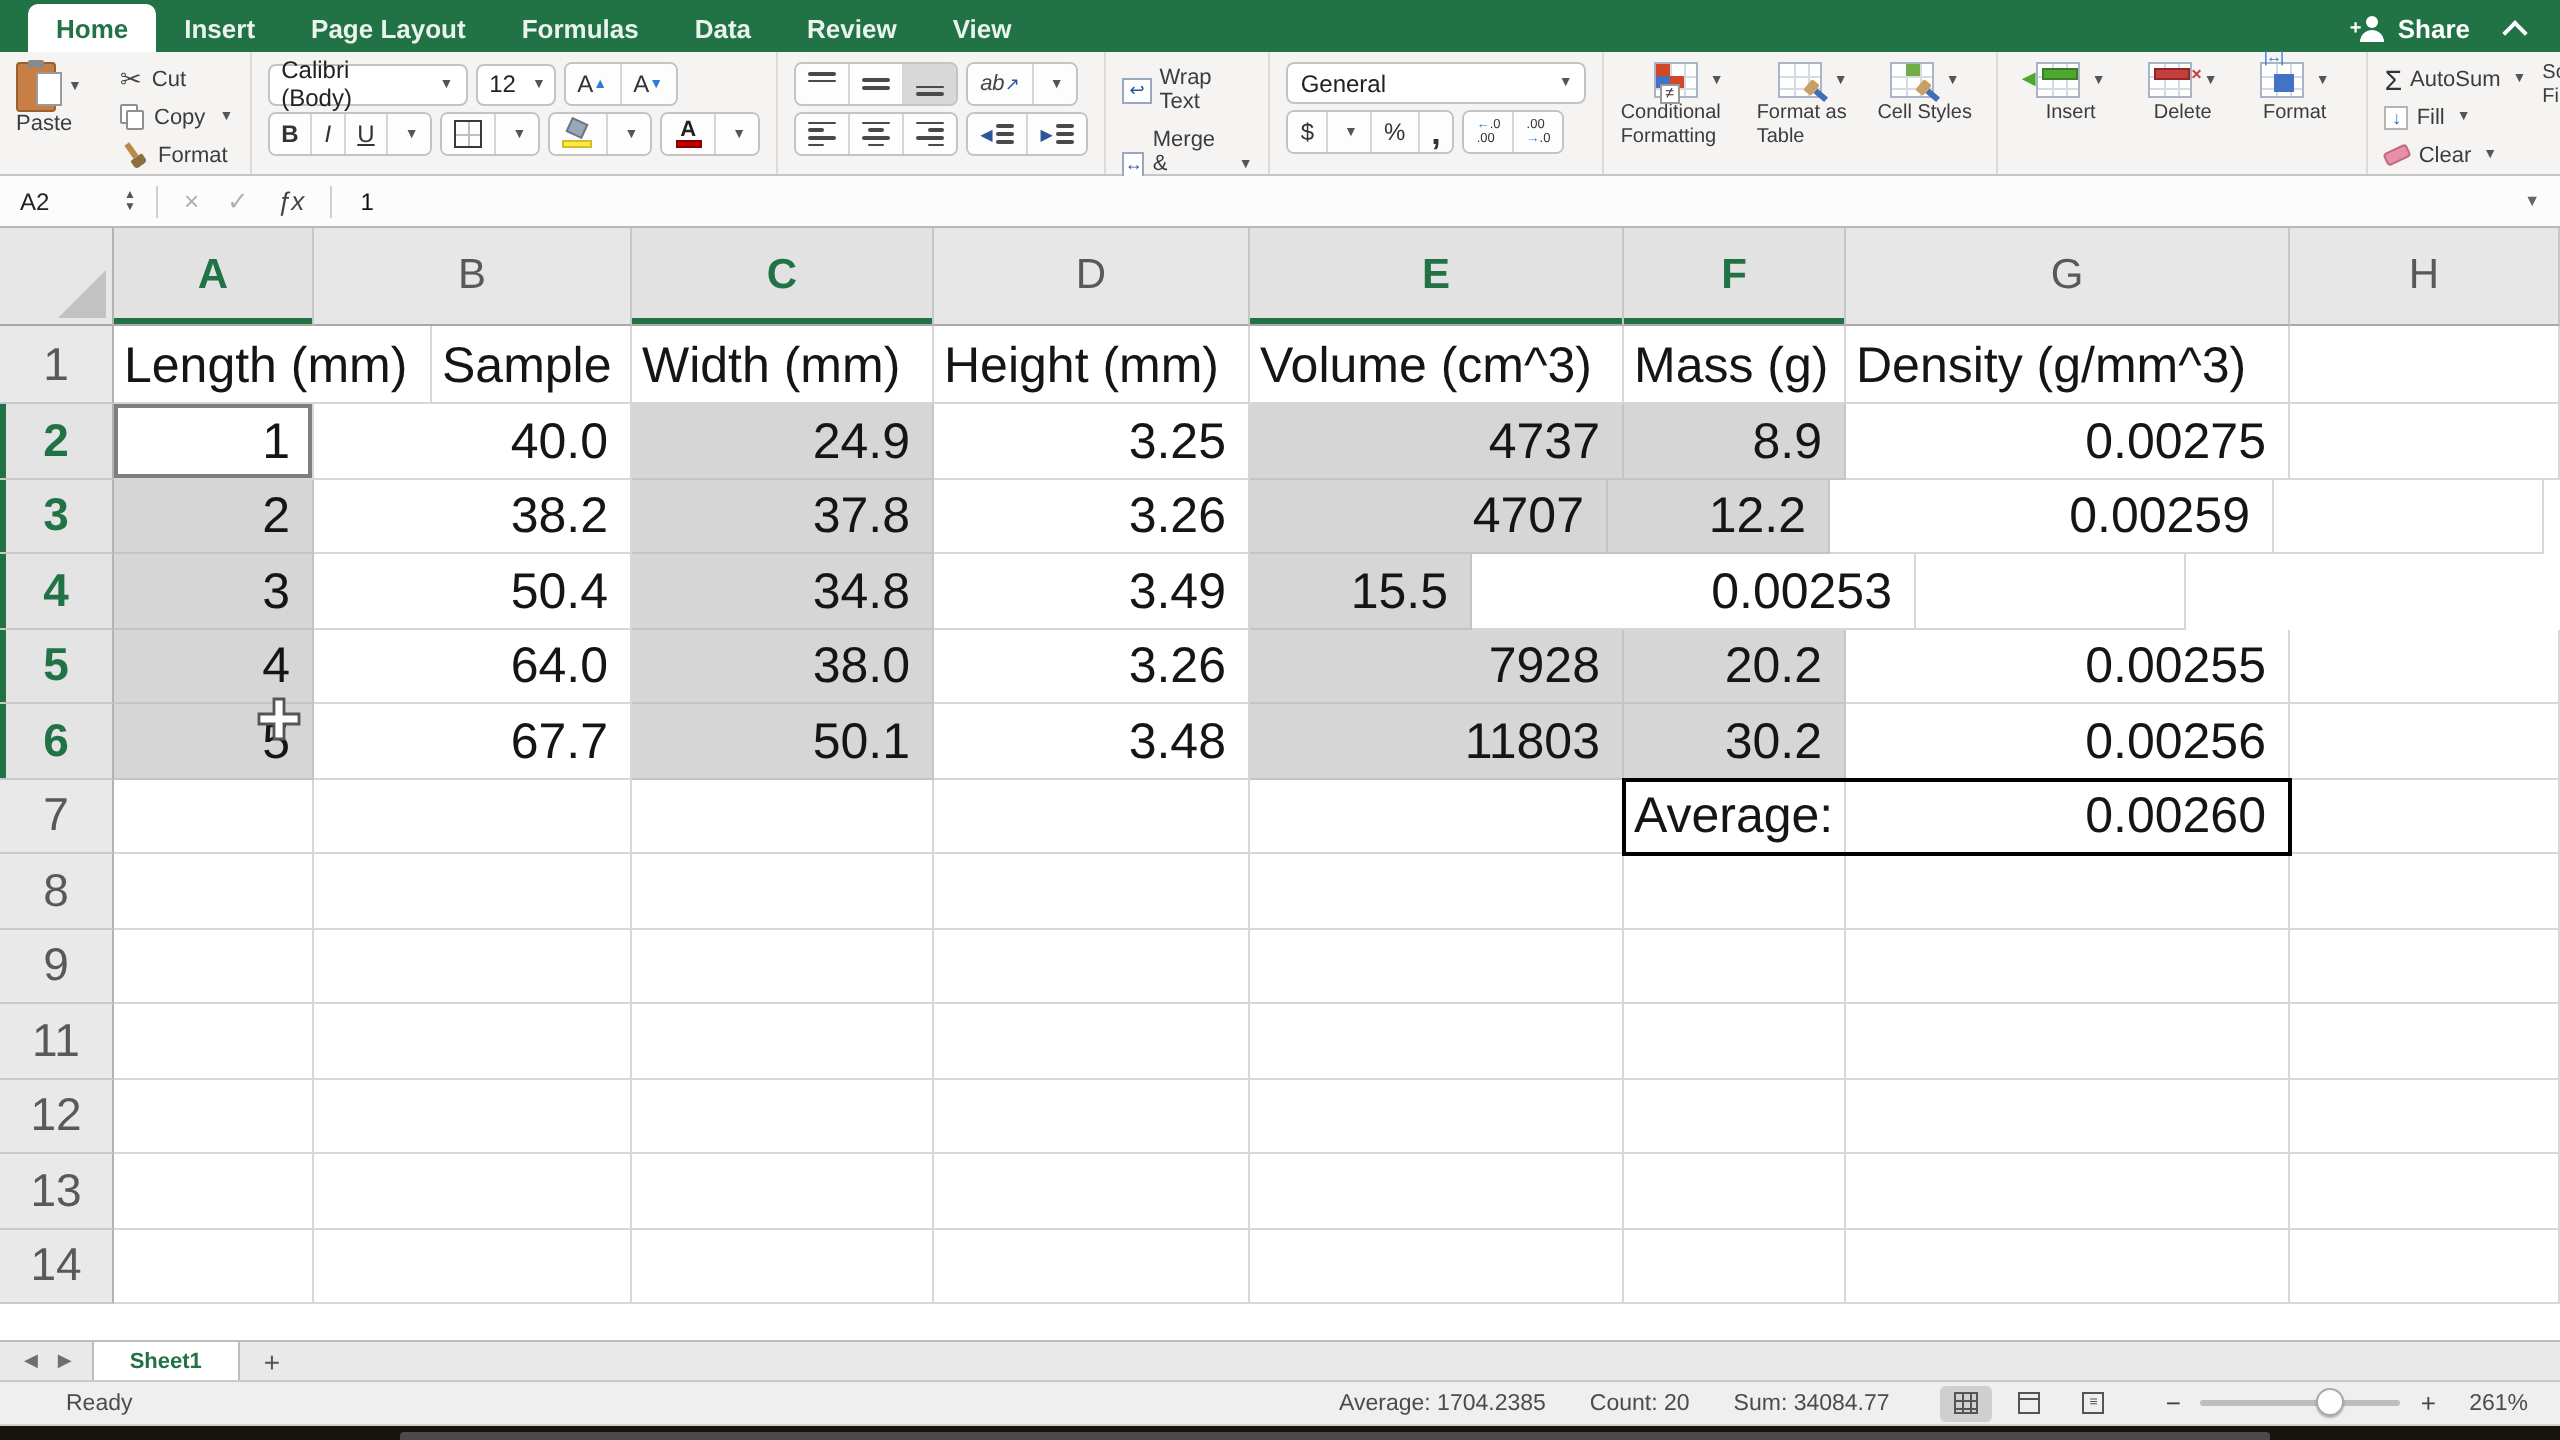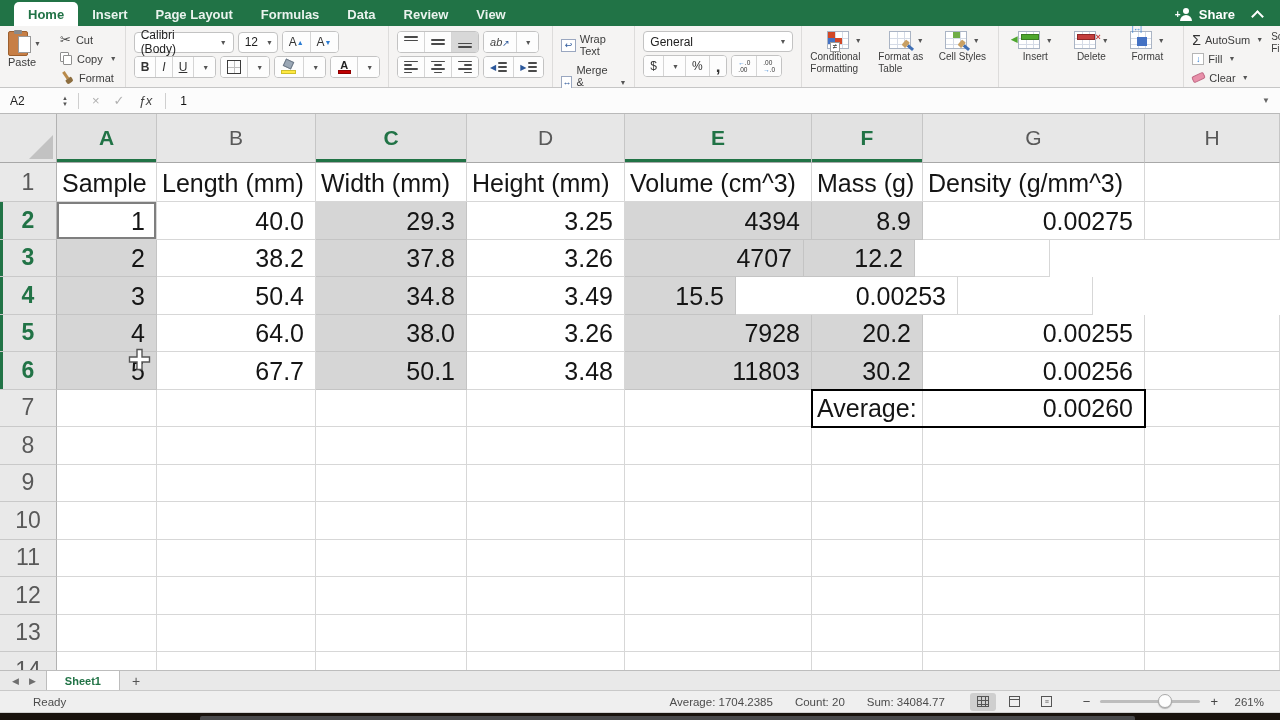--- a/index.html
+++ b/index.html
@@ -580,48 +580,49 @@
         <div class="colhdr" style="width: 159px; height: 49px;">B</div>
         <div class="colhdr sel" style="width: 151px; height: 49px;">C</div>
         <div class="colhdr" style="width: 158px; height: 49px;">D</div>
         <div class="colhdr sel" style="width: 187px; height: 49px;">E</div>
         <div class="colhdr sel" style="width: 111px; height: 49px;">F</div>
         <div class="colhdr" style="width: 222px; height: 49px;">G</div>
         <div class="colhdr" style="width: 135px; height: 49px;">H</div>
       </div>
       <div class="srow" style="height: 39px;">
         <div class="rowhdr" style="width: 57px;">1</div>
+        <div class="cell l" style="width: 159px;">Length (mm)</div>
         <div class="cell l" style="width: 100px;">Sample</div>
-        <div class="cell l" style="width: 159px;">Length (mm)</div>
         <div class="cell l" style="width: 151px;">Width (mm)</div>
         <div class="cell l" style="width: 158px;">Height (mm)</div>
         <div class="cell l" style="width: 187px;">Volume (cm^3)</div>
         <div class="cell l" style="width: 111px;">Mass (g)</div>
         <div class="cell l" style="width: 222px;">Density (g/mm^3)</div>
         <div class="cell r" style="width: 135px;"></div>
       </div>
       <div class="srow" style="height: 37.5px;">
         <div class="rowhdr sel" style="width: 57px;">2</div>
         <div class="cell r active" style="width: 100px;">1</div>
         <div class="cell r" style="width: 159px;">40.0</div>
-        <div class="cell r shaded" style="width: 151px;">29.3</div>
+        <div class="cell r shaded" style="width: 151px;">24.9</div>
         <div class="cell r" style="width: 158px;">3.25</div>
-        <div class="cell r shaded" style="width: 187px;">4394</div>
+        <div class="cell r shaded" style="width: 187px;">4737</div>
         <div class="cell r shaded" style="width: 111px;">8.9</div>
         <div class="cell r" style="width: 222px;">0.00275</div>
         <div class="cell r" style="width: 135px;"></div>
       </div>
       <div class="srow" style="height: 37.5px;">
         <div class="rowhdr sel" style="width: 57px;">3</div>
         <div class="cell r shaded" style="width: 100px;">2</div>
         <div class="cell r" style="width: 159px;">38.2</div>
         <div class="cell r shaded" style="width: 151px;">37.8</div>
         <div class="cell r" style="width: 158px;">3.26</div>
         <div class="cell r shaded" style="width: 179px;">4707</div>
         <div class="cell r shaded" style="width: 111px;">12.2</div>
+        <div class="cell r" style="width: 222px;">0.00259</div>
         <div class="cell r" style="width: 135px;"></div>
       </div>
       <div class="srow" style="height: 37.5px;">
         <div class="rowhdr sel" style="width: 57px;">4</div>
         <div class="cell r shaded" style="width: 100px;">3</div>
         <div class="cell r" style="width: 159px;">50.4</div>
         <div class="cell r shaded" style="width: 151px;">34.8</div>
         <div class="cell r" style="width: 158px;">3.49</div>
         <div class="cell r shaded" style="width: 111px;">15.5</div>
         <div class="cell r" style="width: 222px;">0.00253</div>
@@ -666,31 +667,20 @@
         <div class="cell r" style="width: 159px;"></div>
         <div class="cell r" style="width: 151px;"></div>
         <div class="cell r" style="width: 158px;"></div>
         <div class="cell r" style="width: 187px;"></div>
         <div class="cell r" style="width: 111px;"></div>
         <div class="cell r" style="width: 222px;"></div>
         <div class="cell r" style="width: 135px;"></div>
       </div>
       <div class="srow" style="height: 37.5px;">
         <div class="rowhdr" style="width: 57px;">9</div>
-        <div class="cell r" style="width: 100px;"></div>
-        <div class="cell r" style="width: 159px;"></div>
-        <div class="cell r" style="width: 151px;"></div>
-        <div class="cell r" style="width: 158px;"></div>
-        <div class="cell r" style="width: 187px;"></div>
-        <div class="cell r" style="width: 111px;"></div>
-        <div class="cell r" style="width: 222px;"></div>
-        <div class="cell r" style="width: 135px;"></div>
-      </div>
-      <div class="srow" style="height: 37.5px;">
-        <div class="rowhdr" style="width: 57px;">10</div>
         <div class="cell r" style="width: 100px;"></div>
         <div class="cell r" style="width: 159px;"></div>
         <div class="cell r" style="width: 151px;"></div>
         <div class="cell r" style="width: 158px;"></div>
         <div class="cell r" style="width: 187px;"></div>
         <div class="cell r" style="width: 111px;"></div>
         <div class="cell r" style="width: 222px;"></div>
         <div class="cell r" style="width: 135px;"></div>
       </div>
       <div class="srow" style="height: 37.5px;">

